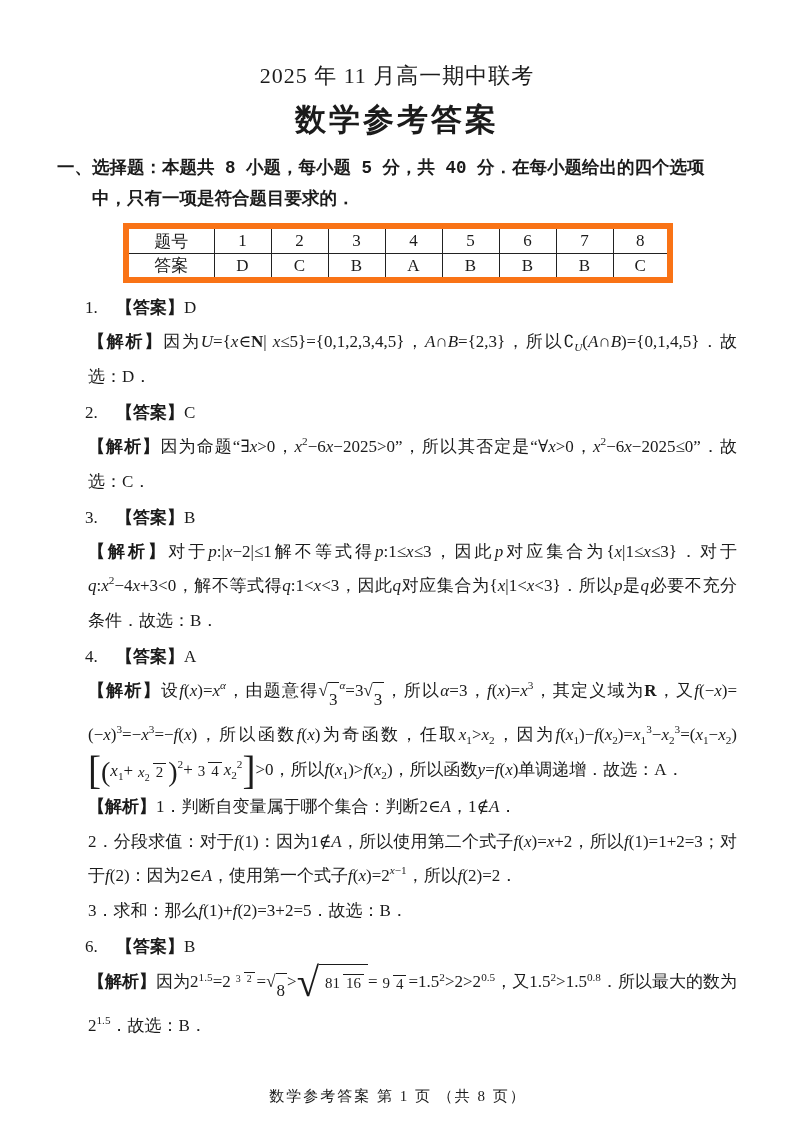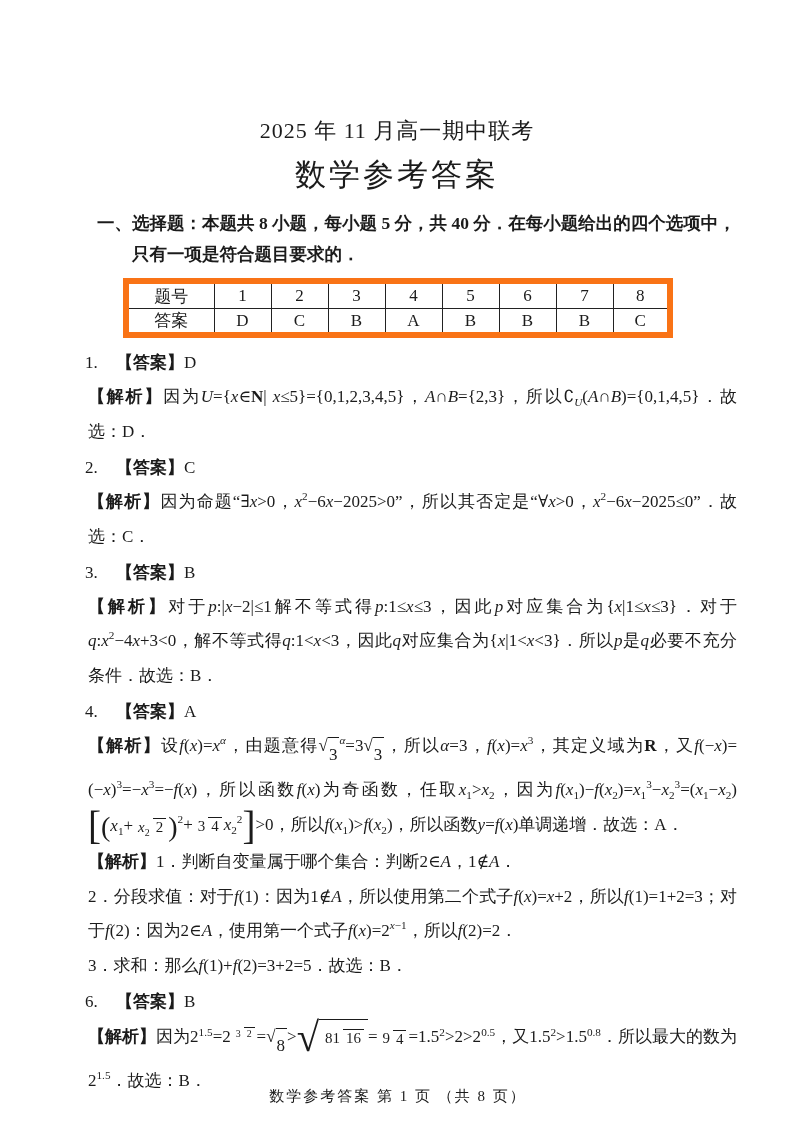--- a/index.html
+++ b/index.html
@@ -5,44 +5,43 @@
   * { box-sizing: border-box; }
   html,body { margin:0; padding:0; }
   body {
     width: 794px; height: 1122px;
     background: #ffffff;
     color: #1b1b1b;
     font-family: "Liberation Serif", "DejaVu Serif", serif;
     position: relative;
     overflow: hidden;
   }
-  .page { padding: 116px 57px 0 57px; }
+  .page { padding: 61px 57px 0 57px; }
 
   .exam-title {
     text-align: center;
     font-size: 22px;
     letter-spacing: 1px;
     font-weight: 400;
   }
   .subject-title {
     text-align: center;
     font-size: 31px;
-    font-weight: 400;
+    font-weight: 700;
     font-family: "Liberation Sans", "DejaVu Sans", sans-serif;
     letter-spacing: 3px;
     margin: 8px 0 12px 0;
   }
   .section-heading {
-    font-family: Liberation Serif, serif;
+    font-family: Liberation Mono, monospace;
     font-weight: 700;
     font-size: 17.5px;
     line-height: 1.75;
     padding-left: 2em;
     text-indent: -2em;
-    margin-left: 40px;
   }
 
   table.answers {
     border-collapse: collapse;
     margin: 9px 0 8px 66px;
     border: 6px solid #f97316;
     font-size: 17px;
   }
   table.answers td {
     border: 1px solid #222;

